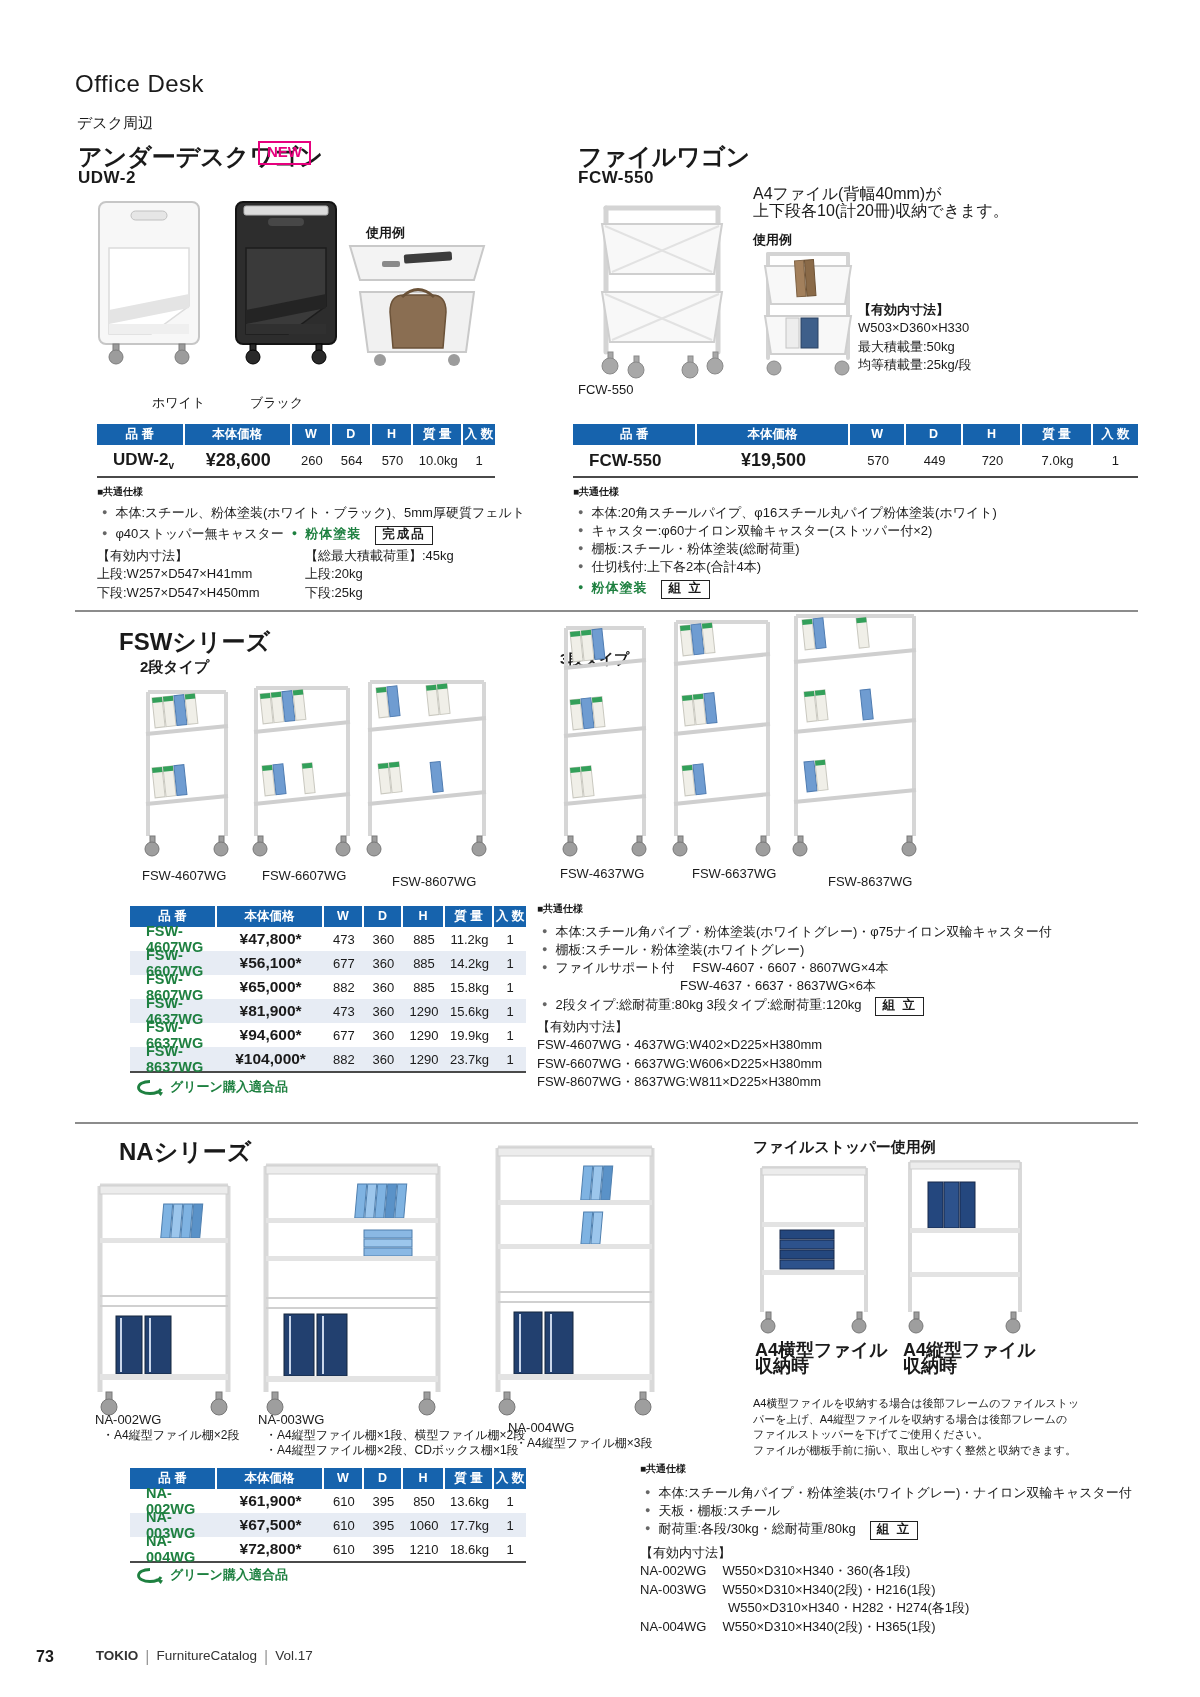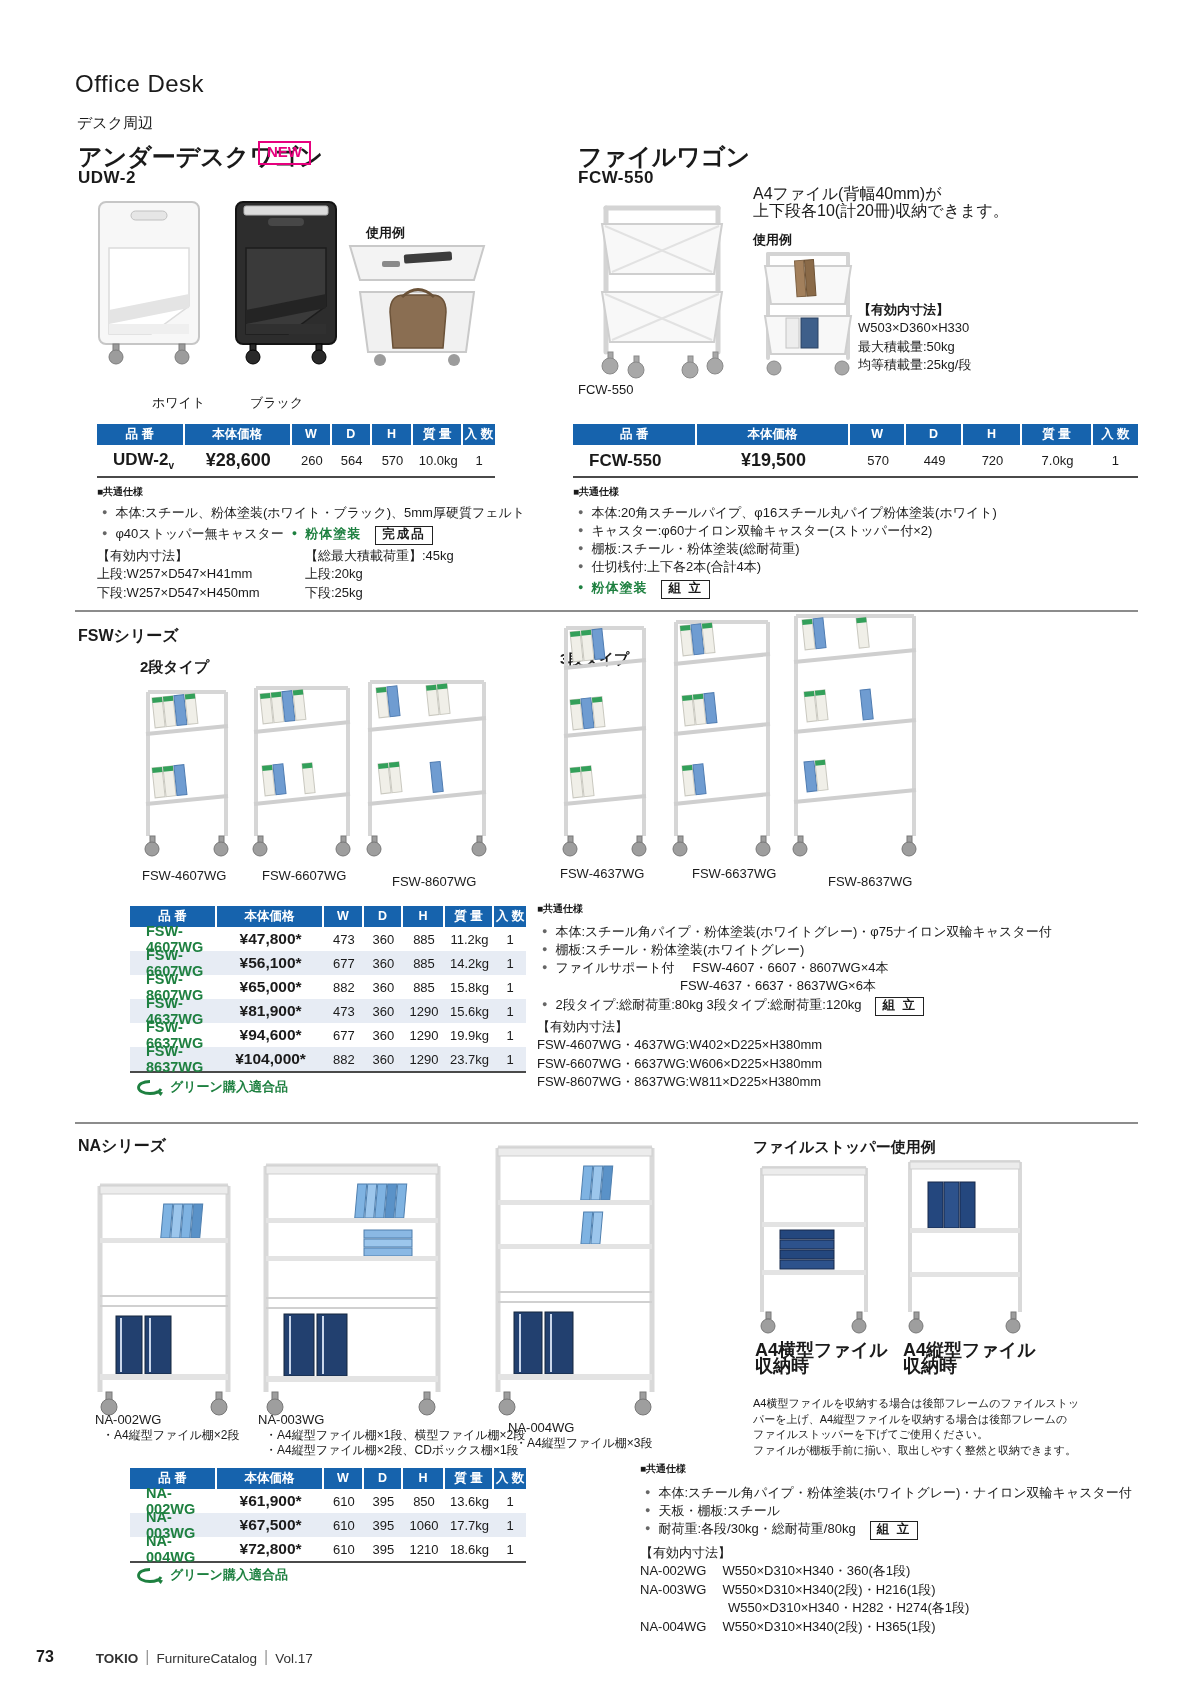--- a/index.html
+++ b/index.html
@@ -3,21 +3,21 @@
 <meta charset="utf-8">
 <style>
   html,body{margin:0;padding:0;background:#9a9a9a;}
   #page{position:relative;width:1200px;height:1697px;background:#ffffff;margin:0 auto;
         font-family:"Liberation Sans","DejaVu Sans",sans-serif;color:#1a1a1a;overflow:hidden;}
   .abs{position:absolute;}
   .en-title{font-size:24px;font-weight:normal;letter-spacing:0.5px;}
   .jp-sub{font-size:15px;}
   .sec-name{font-size:24px;font-weight:bold;}
   .sec-model{font-size:17px;font-weight:bold;letter-spacing:0.5px;}
-  .series-title{font-size:16px;font-weight:bold;}
+  .series-title{font-size:24px;font-weight:bold;margin-left:41px;}
   .type-label{font-size:15px;font-weight:bold;}
   .badge-new{display:inline-block;border:2px solid #e6007e;color:#e6007e;font-size:15px;font-weight:bold;
              padding:1px 7px 2px 7px;line-height:1.1;}
   .usage{font-size:13px;font-weight:bold;}
   .img-label{font-size:13px;}
   .note{font-size:16px;line-height:17px;}
   
   .tbl{border-bottom:2px solid #4a4a4a;}
   .thead{display:flex;}
   .th{background:#1663ad;color:#fff;font-weight:bold;font-size:12.5px;height:21px;line-height:21px;
@@ -797,21 +797,21 @@
       <span class="boxed">組 立</span>
     </div>
   <div class="abs" style="left:640px;top:1544px;">
     <div class="bracket">【有効内寸法】</div>
     <div class="dims"><span>NA-002WG</span><span style="display:inline-block;width:16px;"></span><span>W550×D310×H340・360(各1段)</span></div>
     <div class="dims"><span>NA-003WG</span><span style="display:inline-block;width:16px;"></span><span>W550×D310×H340(2段)・H216(1段)</span></div>
     <div class="dims"><span style="display:inline-block;width:88px;"></span><span>W550×D310×H340・H282・H274(各1段)</span></div>
     <div class="dims"><span>NA-004WG</span><span style="display:inline-block;width:16px;"></span><span>W550×D310×H340(2段)・H365(1段)</span></div>
   </div>
 
-  <div class="abs" style="left:36px;top:1648px;display:flex;align-items:flex-end;">
+  <div class="abs" style="left:36px;top:1648px;display:flex;align-items:flex-start;">
     <span class="footer-num">73</span>
     <span style="width:42px;"></span>
     <span class="footer-txt" style="font-weight:bold;">TOKIO</span>
     <span class="footer-sep">|</span>
     <span class="footer-txt">FurnitureCatalog</span>
     <span class="footer-sep">|</span>
     <span class="footer-txt">Vol.17</span>
   </div>
 
 </div>

